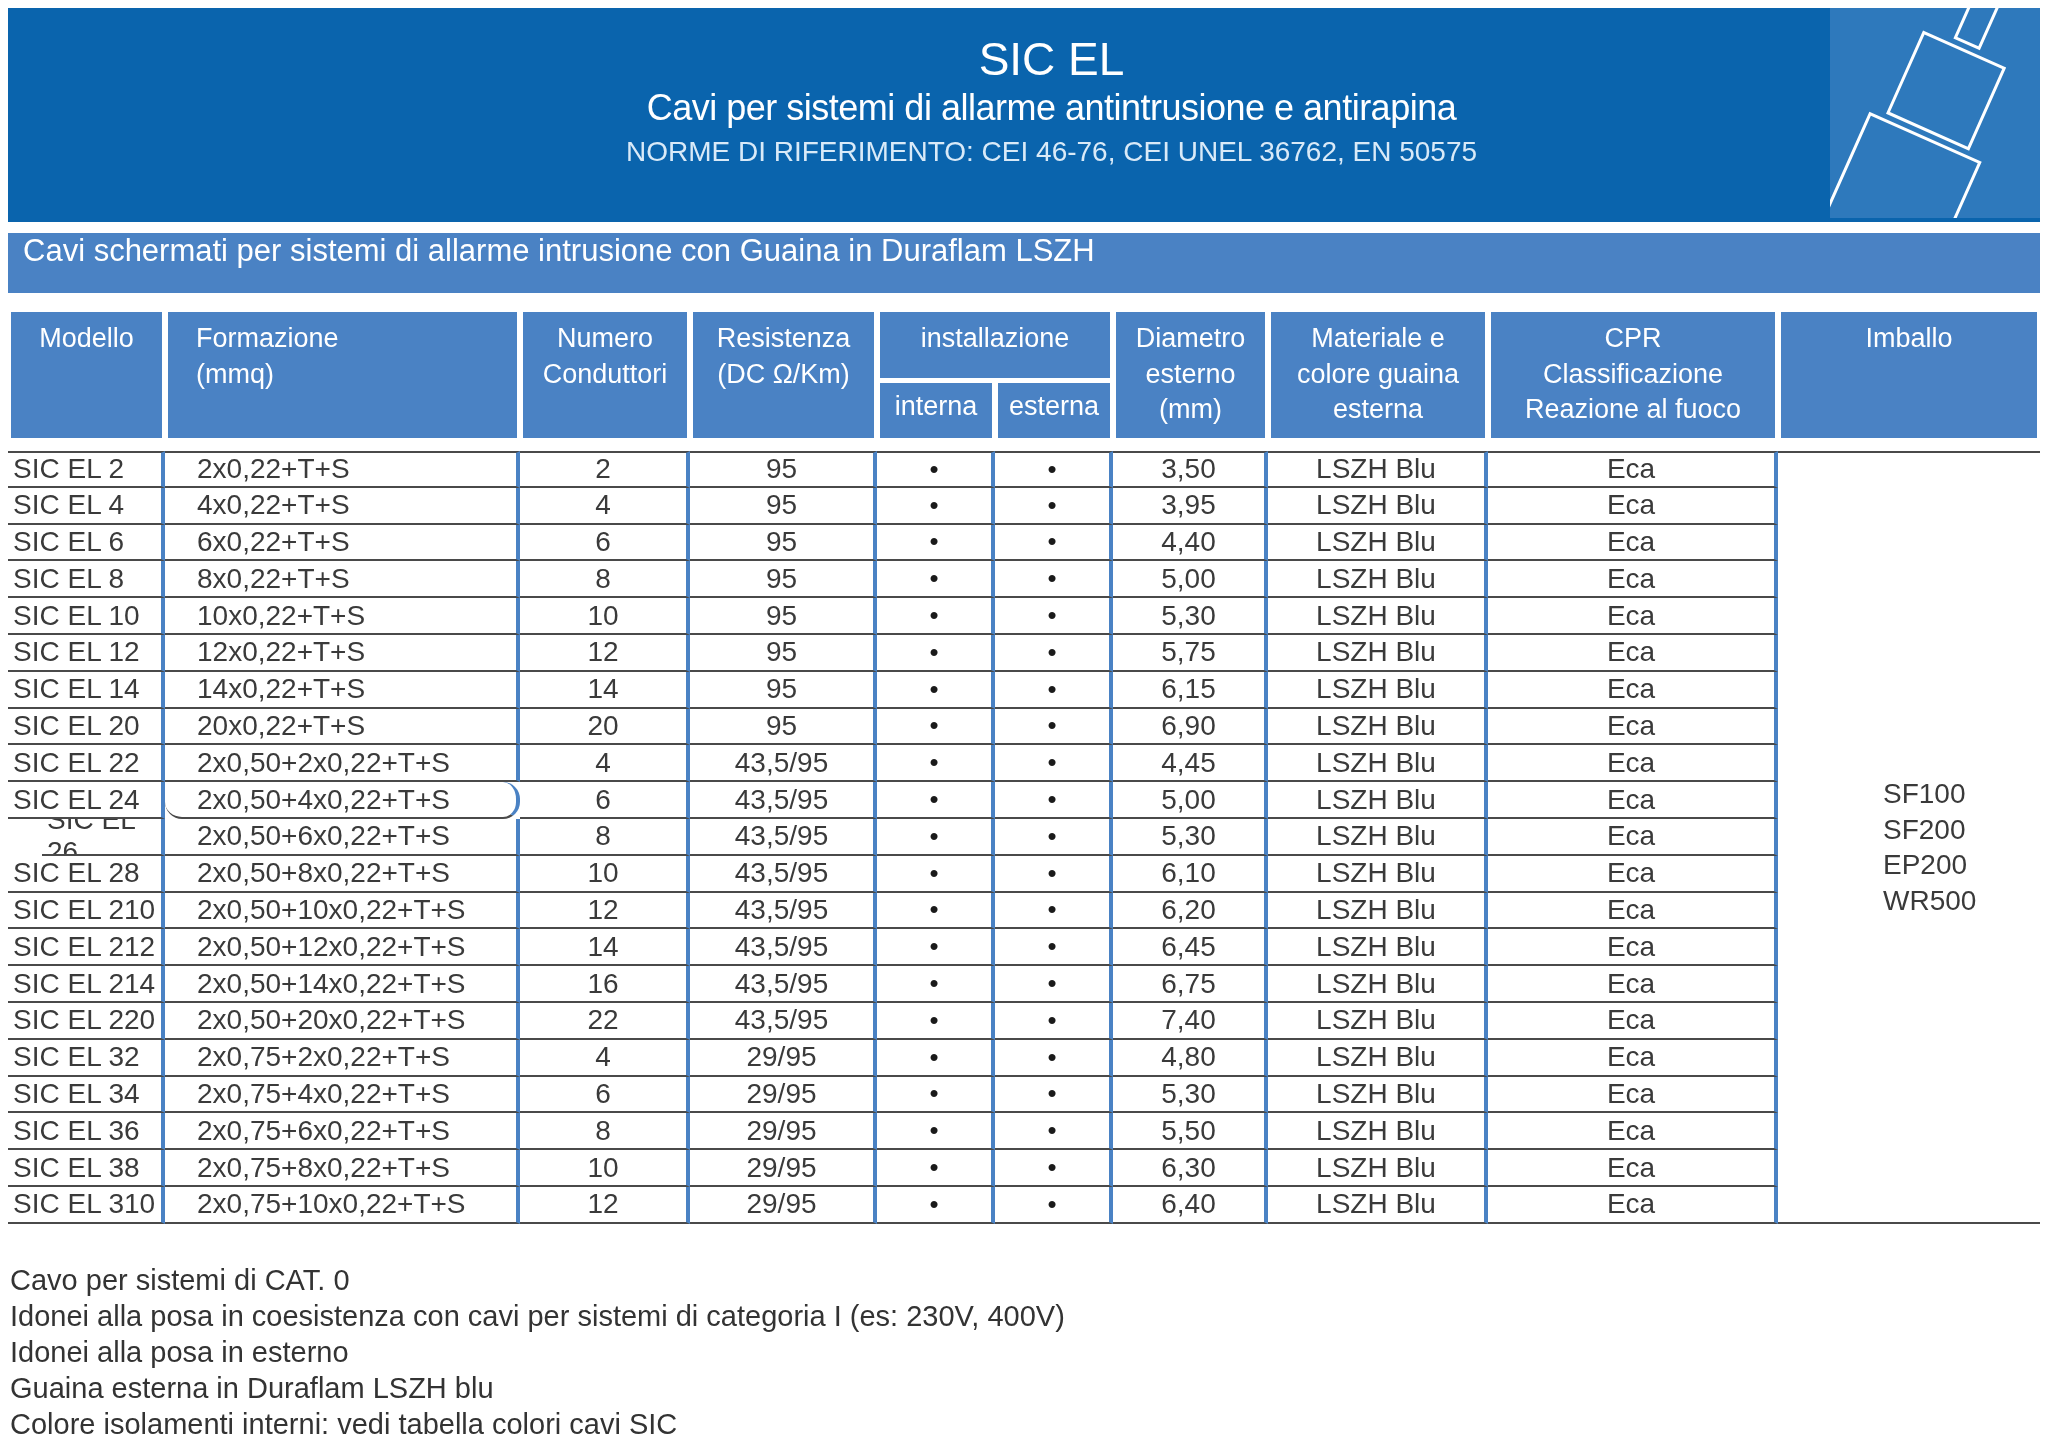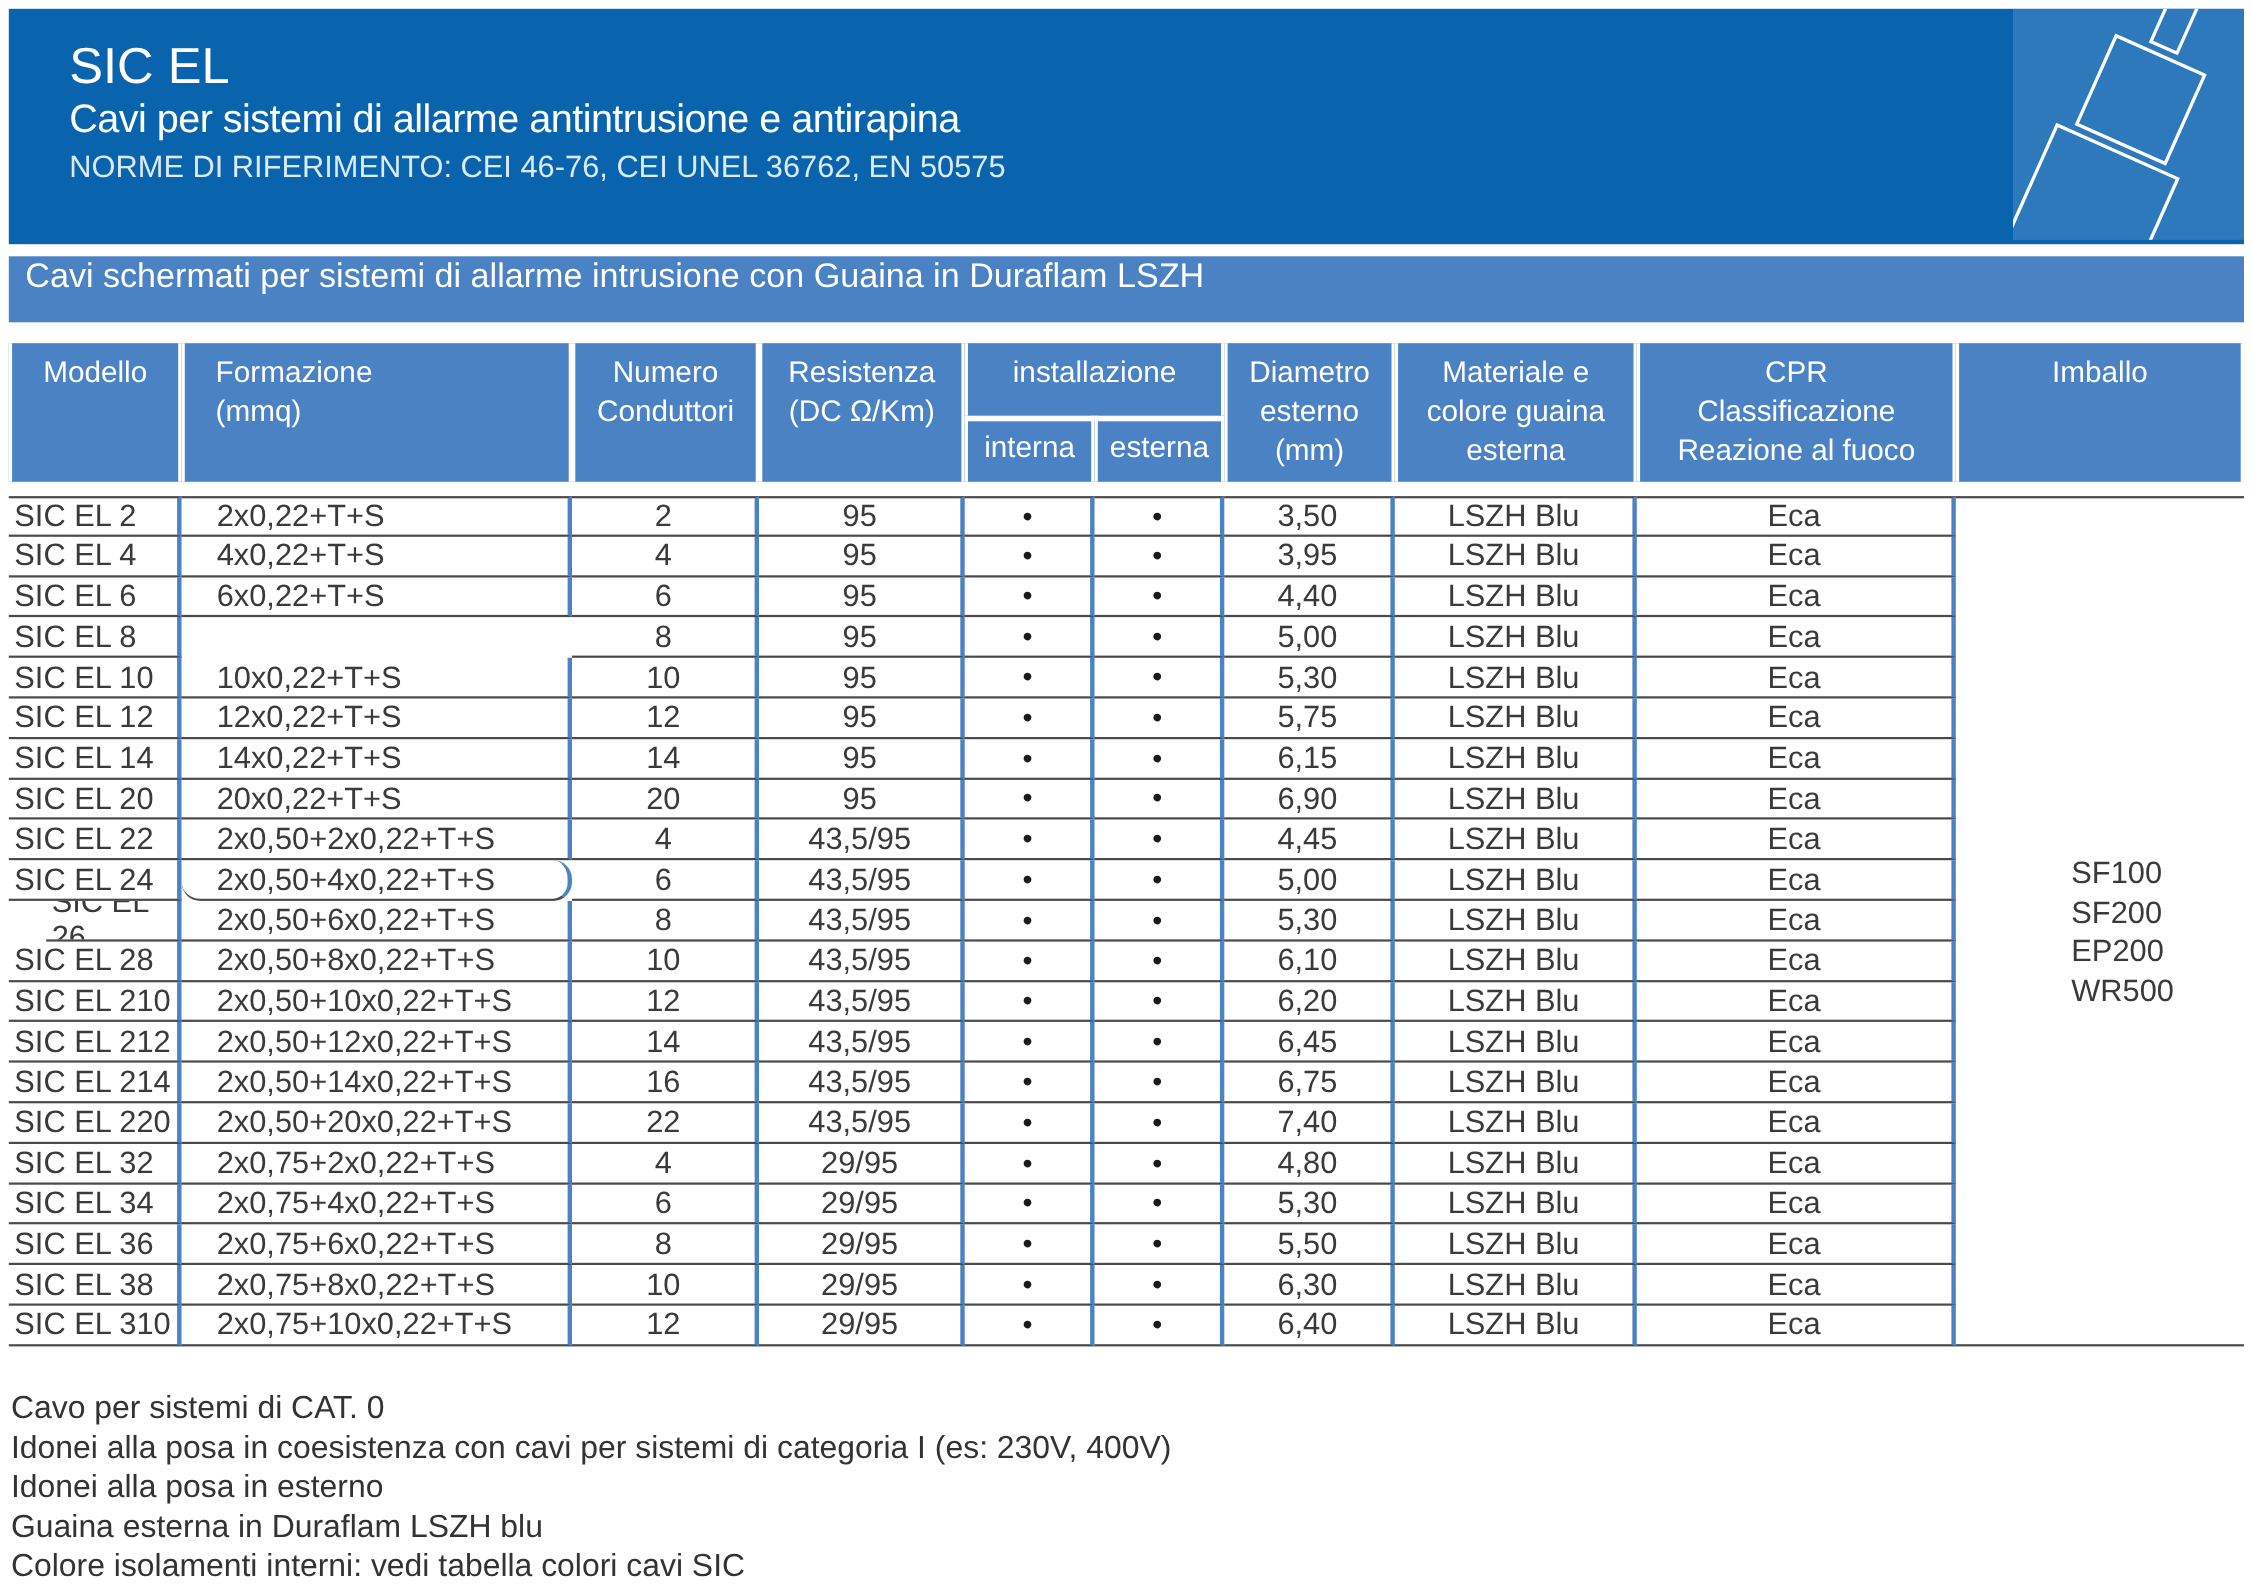--- a/index.html
+++ b/index.html
@@ -13,21 +13,21 @@
   html,body{background:#fff;}
   body{
     width:2048px;height:1442px;overflow:hidden;position:relative;
     font-family:"Liberation Sans",sans-serif;
   }
   .page{padding:8px;}
 
   
   .top-banner{
     position:relative;height:214px;background:var(--banner-blue);
-    color:#fff;padding:26px 0 0 55px;overflow:hidden;
+    color:#fff;padding:26px 0 0 55px;overflow:hidden;text-align:center;
   }
   .brand{font-size:46px;line-height:1.1;font-weight:400;}
   .main-title{font-size:36px;line-height:1.25;font-weight:400;letter-spacing:-0.5px;}
   .norms{font-size:28px;margin-top:6px;color:#d9eaf8;font-weight:400;}
   .corner-art{
     position:absolute;top:0;right:0;width:210px;height:210px;
     background:var(--art-blue);
   }
 
   
@@ -150,20 +150,21 @@
       <div class="dcell left-model" style="grid-area: 6 / 1;">SIC EL 6</div>
       <div class="dcell left-form" style="grid-area: 6 / 2;">6x0,22+T+S</div>
       <div class="dcell" style="grid-area: 6 / 3;">6</div>
       <div class="dcell" style="grid-area: 6 / 4;">95</div>
       <div class="dcell dot" style="grid-area: 6 / 5;">•</div>
       <div class="dcell dot" style="grid-area: 6 / 6;">•</div>
       <div class="dcell" style="grid-area: 6 / 7;">4,40</div>
       <div class="dcell" style="grid-area: 6 / 8;">LSZH Blu</div>
       <div class="dcell" style="grid-area: 6 / 9;">Eca</div>
       <div class="dcell left-model" style="grid-area: 7 / 1;">SIC EL 8</div>
+      <div class="dcell left-form" style="grid-area: 7 / 2;">8x0,22+T+S</div>
       <div class="dcell" style="grid-area: 7 / 3;">8</div>
       <div class="dcell" style="grid-area: 7 / 4;">95</div>
       <div class="dcell dot" style="grid-area: 7 / 5;">•</div>
       <div class="dcell dot" style="grid-area: 7 / 6;">•</div>
       <div class="dcell" style="grid-area: 7 / 7;">5,00</div>
       <div class="dcell" style="grid-area: 7 / 8;">LSZH Blu</div>
       <div class="dcell" style="grid-area: 7 / 9;">Eca</div>
       <div class="dcell left-model" style="grid-area: 8 / 1;">SIC EL 10</div>
       <div class="dcell left-form" style="grid-area: 8 / 2;">10x0,22+T+S</div>
       <div class="dcell" style="grid-area: 8 / 3;">10</div>

